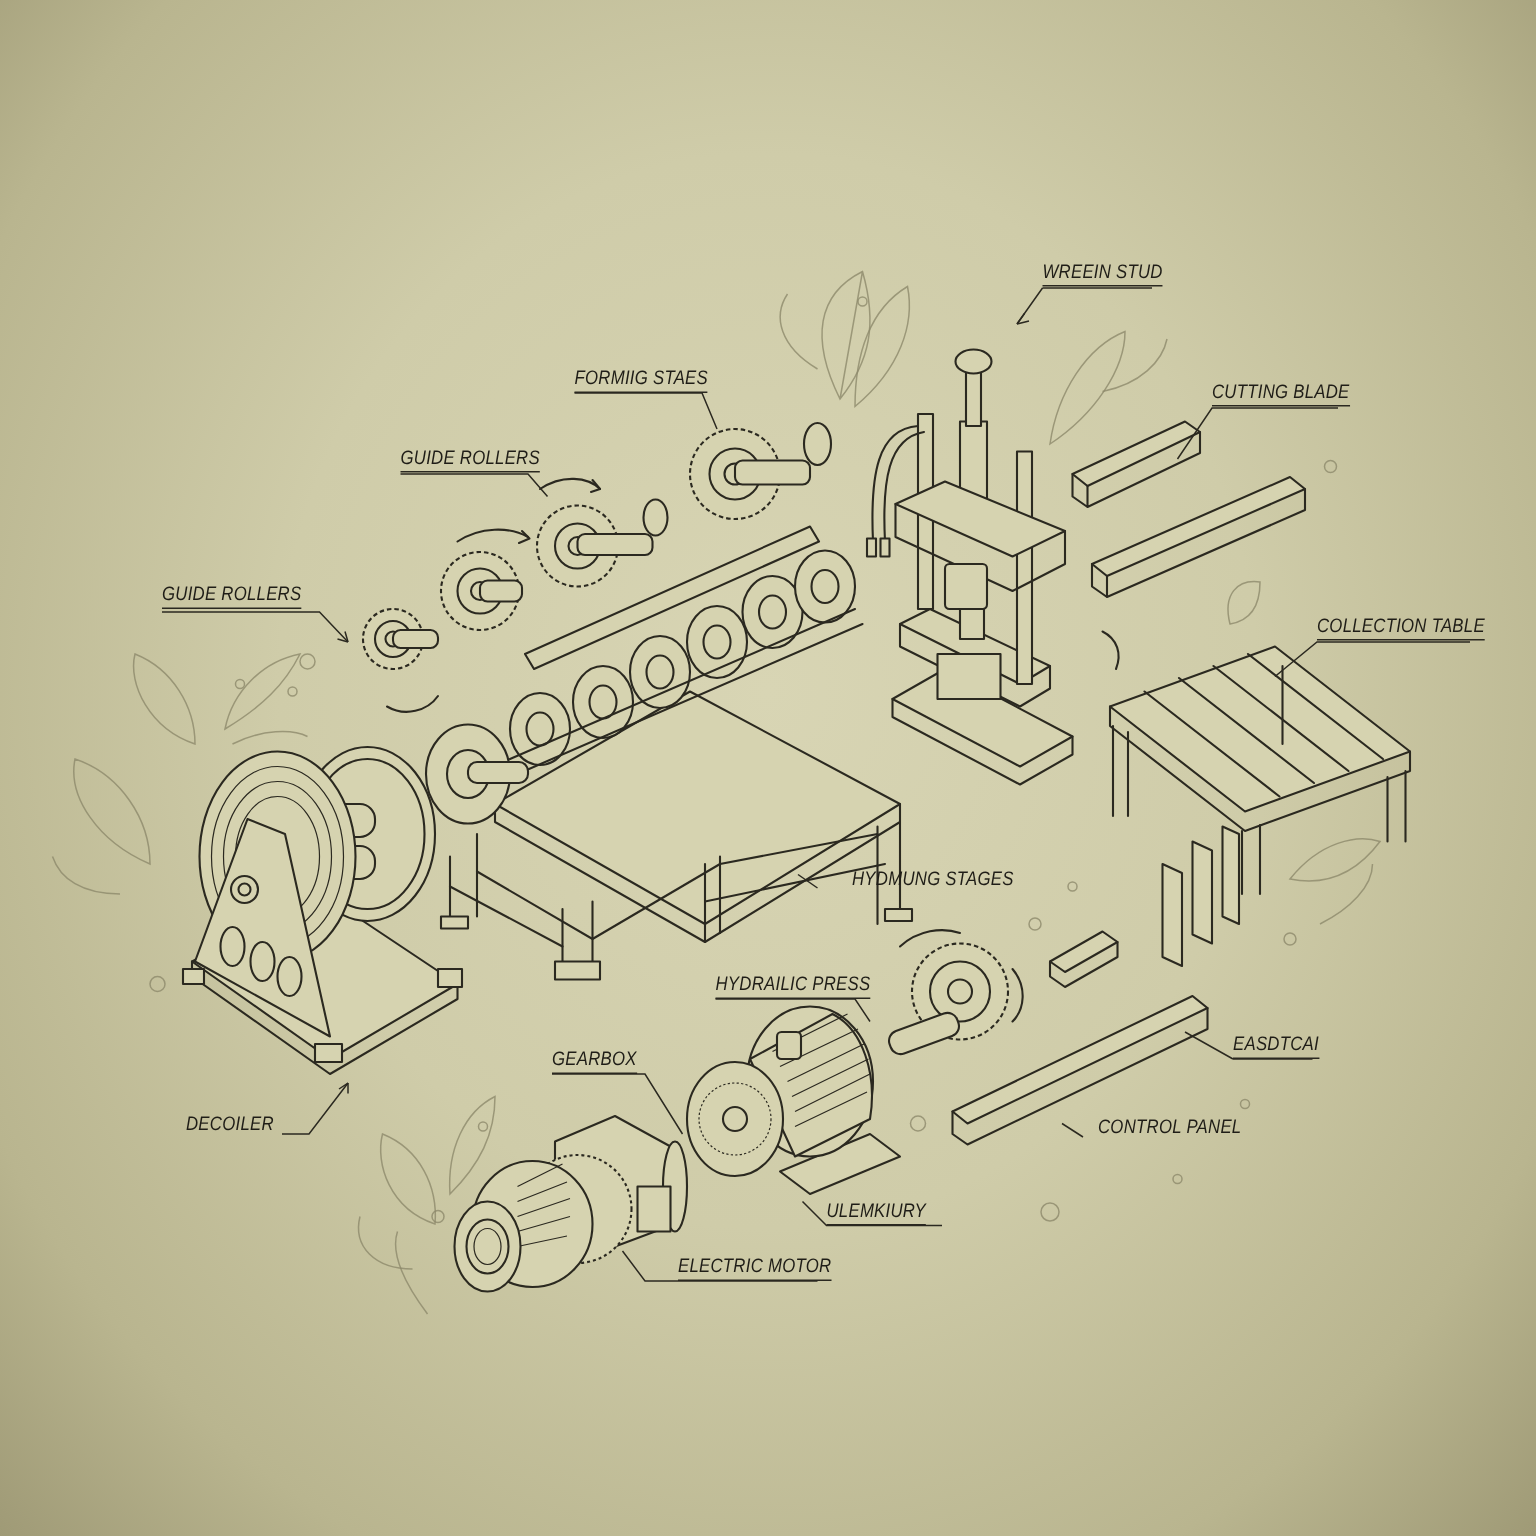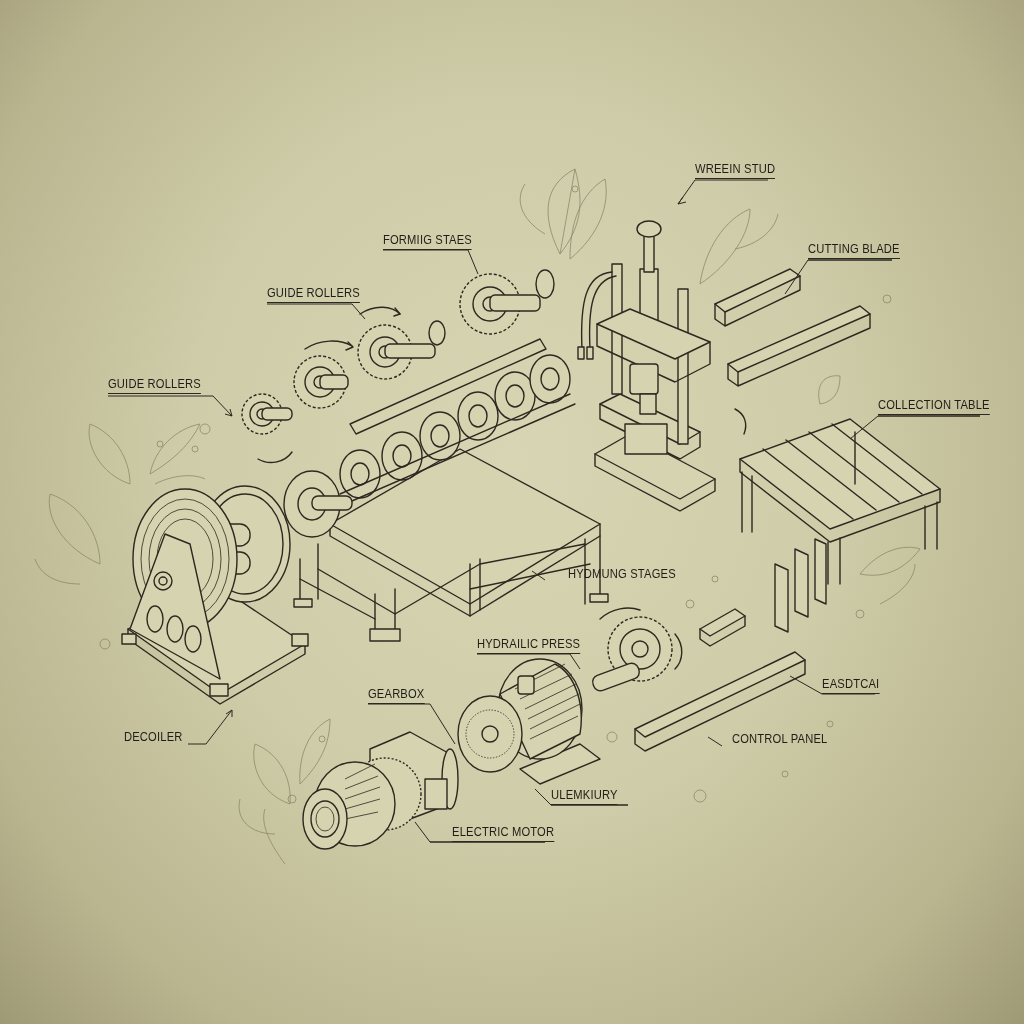--- a/index.html
+++ b/index.html
@@ -1,19 +1,19 @@
 <!DOCTYPE html>
 <html><head>
 <meta charset="utf-8">
 <style>
   html, body { margin:0; padding:0; }
   body { width:1024px; height:1024px; overflow:hidden; position:relative;
     background: radial-gradient(ellipse at 50% 45%, #d8d5b4 0%, #cfcca9 45%, #b9b58f 80%, #9f9a76 100%);
     font-family: "Liberation Sans", sans-serif; }
-  #stage { position:absolute; left:0; top:4px; width:1024px; height:784px; }
+  #stage { position:absolute; left:0; top:16px; width:1024px; height:784px;font-style:italic; }
   .label { position:absolute; font-family:"Liberation Sans Narrow","Liberation Sans", sans-serif;
     font-size:13px; letter-spacing:0.2px; color:#1f1d17; transform:scaleX(0.86); transform-origin:left center;
     white-space:nowrap; padding-bottom:2px; }
   .label.ul { border-bottom:1.4px solid #2a2820; }
   svg { position:absolute; left:0; top:0; }
   .ln { stroke:#2b2920; fill:none; stroke-width:1.4; stroke-linejoin:round; stroke-linecap:round; }
   .lf { stroke:#2b2920; fill:#d6d3b0; stroke-width:1.4; stroke-linejoin:round; }
   .thin { stroke:#2b2920; fill:none; stroke-width:0.8; }
   .leaf { stroke:#8d8a6b; fill:none; stroke-width:1; opacity:0.8; }
   .dot { stroke:#8d8a6b; fill:none; stroke-width:1; opacity:0.8; }

